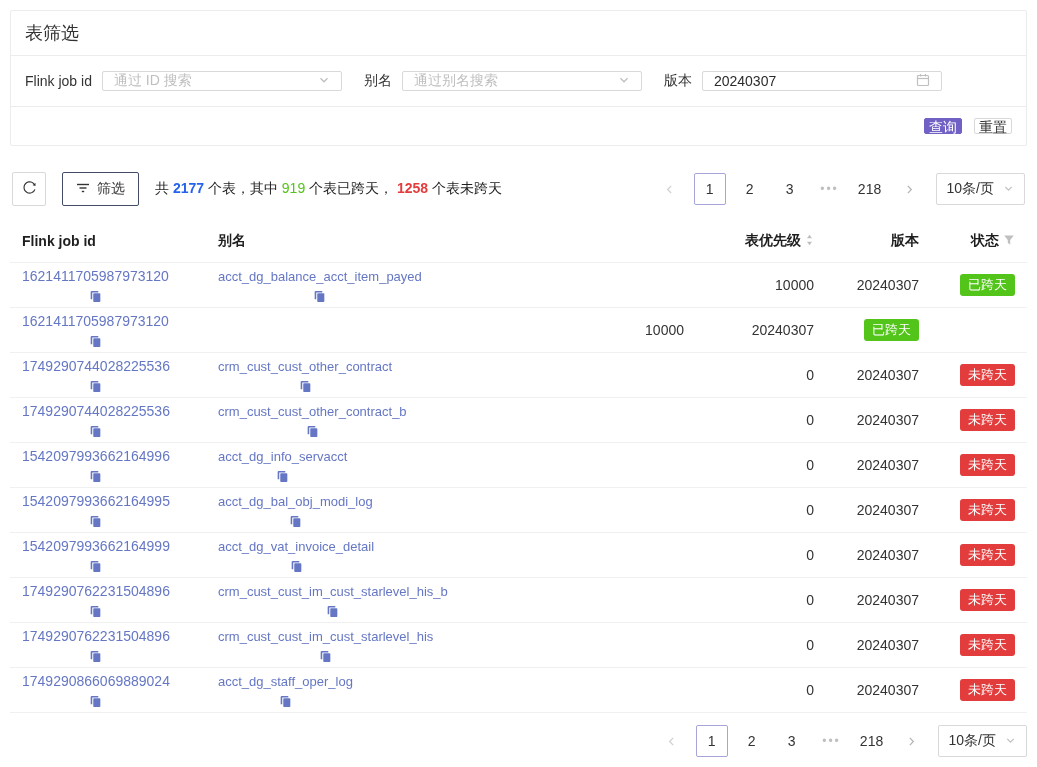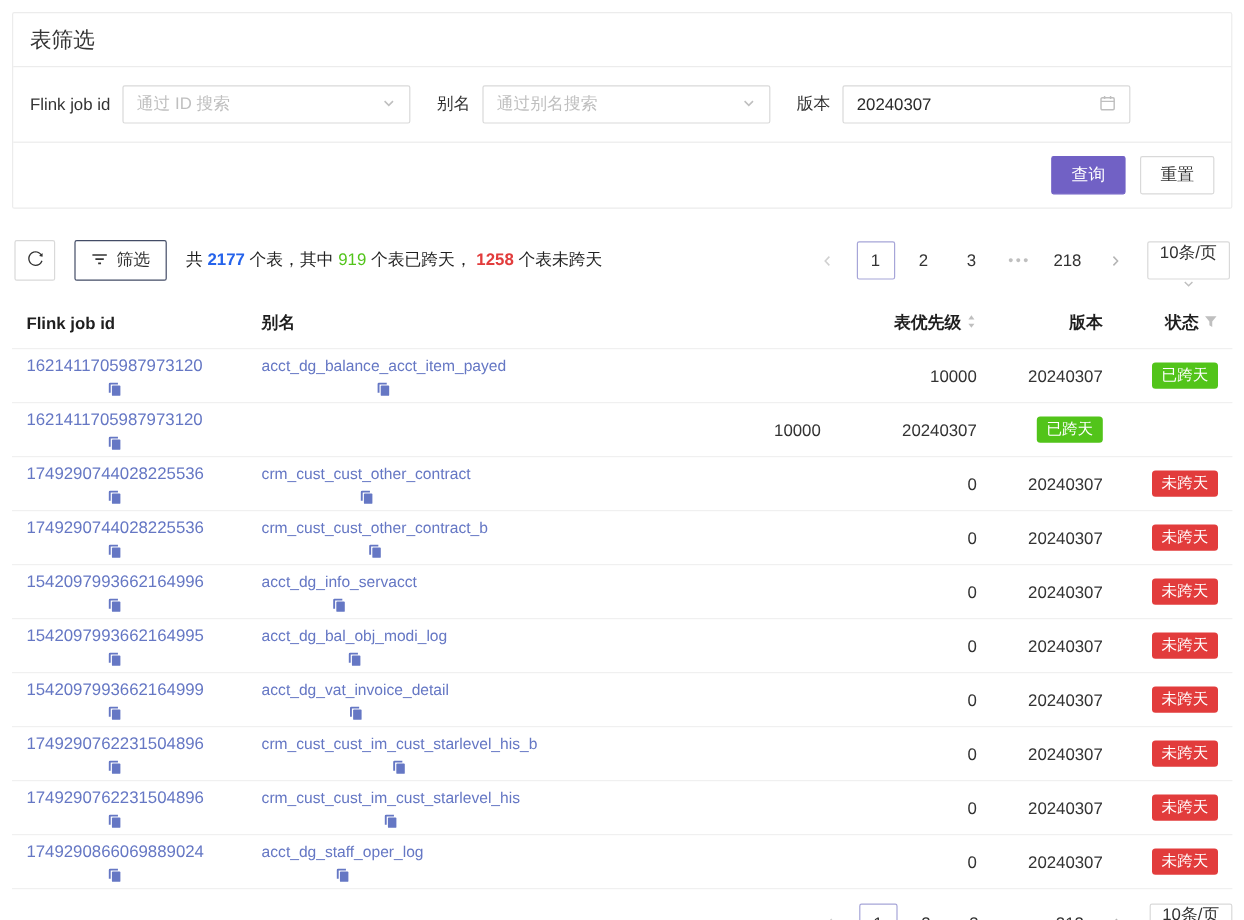--- a/index.html
+++ b/index.html
@@ -12,28 +12,28 @@
 
   
   .card { border: 1px solid #ececec; border-radius: 2px; background: #fff; }
   .card-header { padding: 10px 14px; border-bottom: 1px solid #ececec; font-size: 18px; color: #333; }
   .card-filters { display: flex; align-items: center; padding: 15px 14px; border-bottom: 1px solid #ececec; }
   .field { display: flex; align-items: center; }
   .field + .field { margin-left: 22px; }
   .field-label { margin-right: 10px; white-space: nowrap; color: #333; }
   .control {
     display: flex; align-items: center; justify-content: space-between;
-    height: 32px; width: 240px; border: 1px solid #d9d9d9; border-radius: 2px;
+    height: 20px; width: 240px; border: 1px solid #d9d9d9; border-radius: 2px;
     padding: 0 11px; background: #fff; cursor: pointer;
   }
   .placeholder { color: #bfbfbf; overflow: hidden; white-space: nowrap; }
   .control .value { color: #2b2b2b; }
   .card-actions { display: flex; justify-content: flex-end; align-items: center; padding: 11px 14px; }
   .btn {
-    height: 32px; padding: 0 16px; border: 1px solid #d9d9d9; border-radius: 2px;
+    height: 16px; padding: 0 4px; border: 1px solid #d9d9d9; border-radius: 2px;
     background: #fff; font-size: 14px; color: #333; cursor: pointer;
     font-family: inherit;
   }
   .btn.primary { background: var(--accent, #7161c5); border-color: var(--accent, #7161c5); color: #fff; }
   .btn + .btn { margin-left: 12px; }
 
   
   .toolbar { display: flex; align-items: center; margin: 26px 2px 0 2px; }
   .icon-btn {
     width: 34px; height: 34px; border: 1px solid #d9d9d9; border-radius: 2px;
@@ -56,21 +56,21 @@
     min-width: 32px; height: 32px; margin-left: 8px;
     display: inline-flex; align-items: center; justify-content: center;
     border-radius: 2px; color: #333; cursor: pointer; user-select: none;
   }
   .page-item:first-child { margin-left: 0; }
   .page-item.active { border: 1px solid #a6a5d8; }
   .page-item.ellipsis { color: #bfbfbf; letter-spacing: 2px; font-size: 12px; }
   .page-size {
     height: 32px; margin-left: 10px; padding: 0 10px;
     border: 1px solid #d9d9d9; border-radius: 2px;
-    display: inline-flex; align-items: center; gap: 9px; cursor: pointer; background: #fff; flex-direction: column;
+    display: inline-flex; align-items: center; gap: 9px; cursor: pointer; background: #fff;
   }
 
   
   .table { margin-top: 14px; }
   .thead, .trow {
     display: grid;
     grid-template-columns: 196px 1fr 130px 105px 96px;
     align-items: center; padding: 0 12px;
     border-bottom: 1px solid #f0f0f0;
   }

